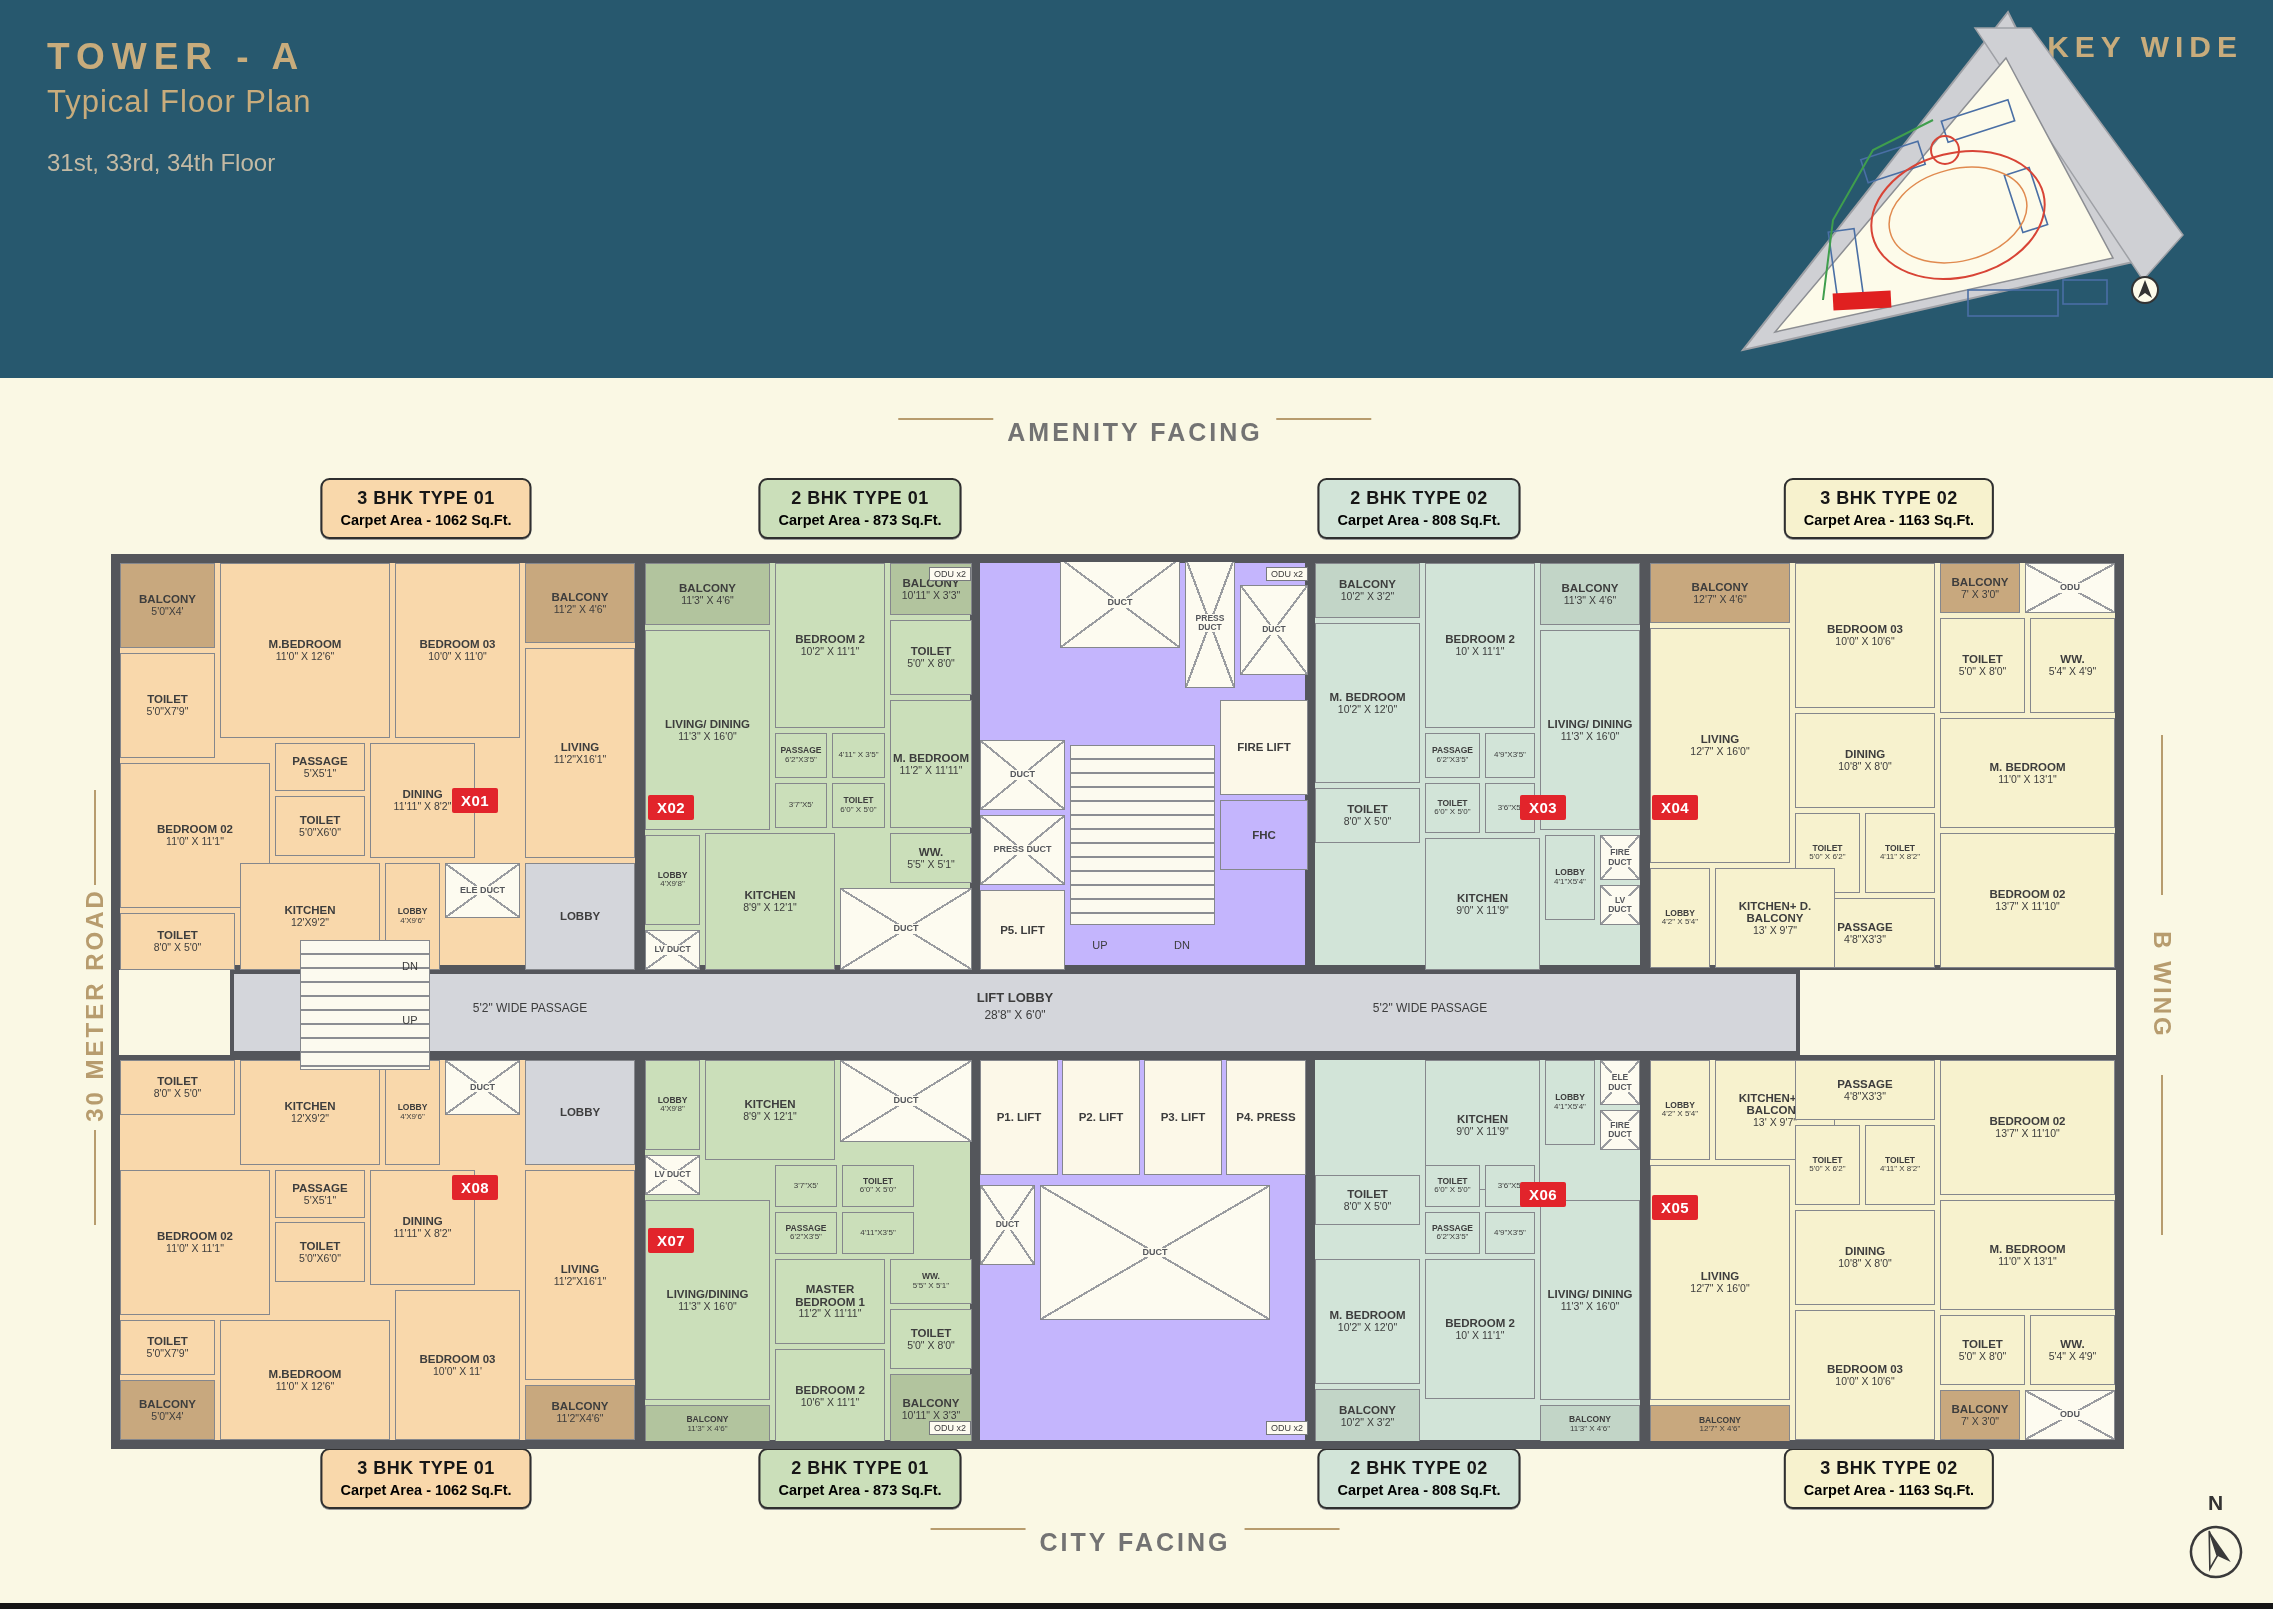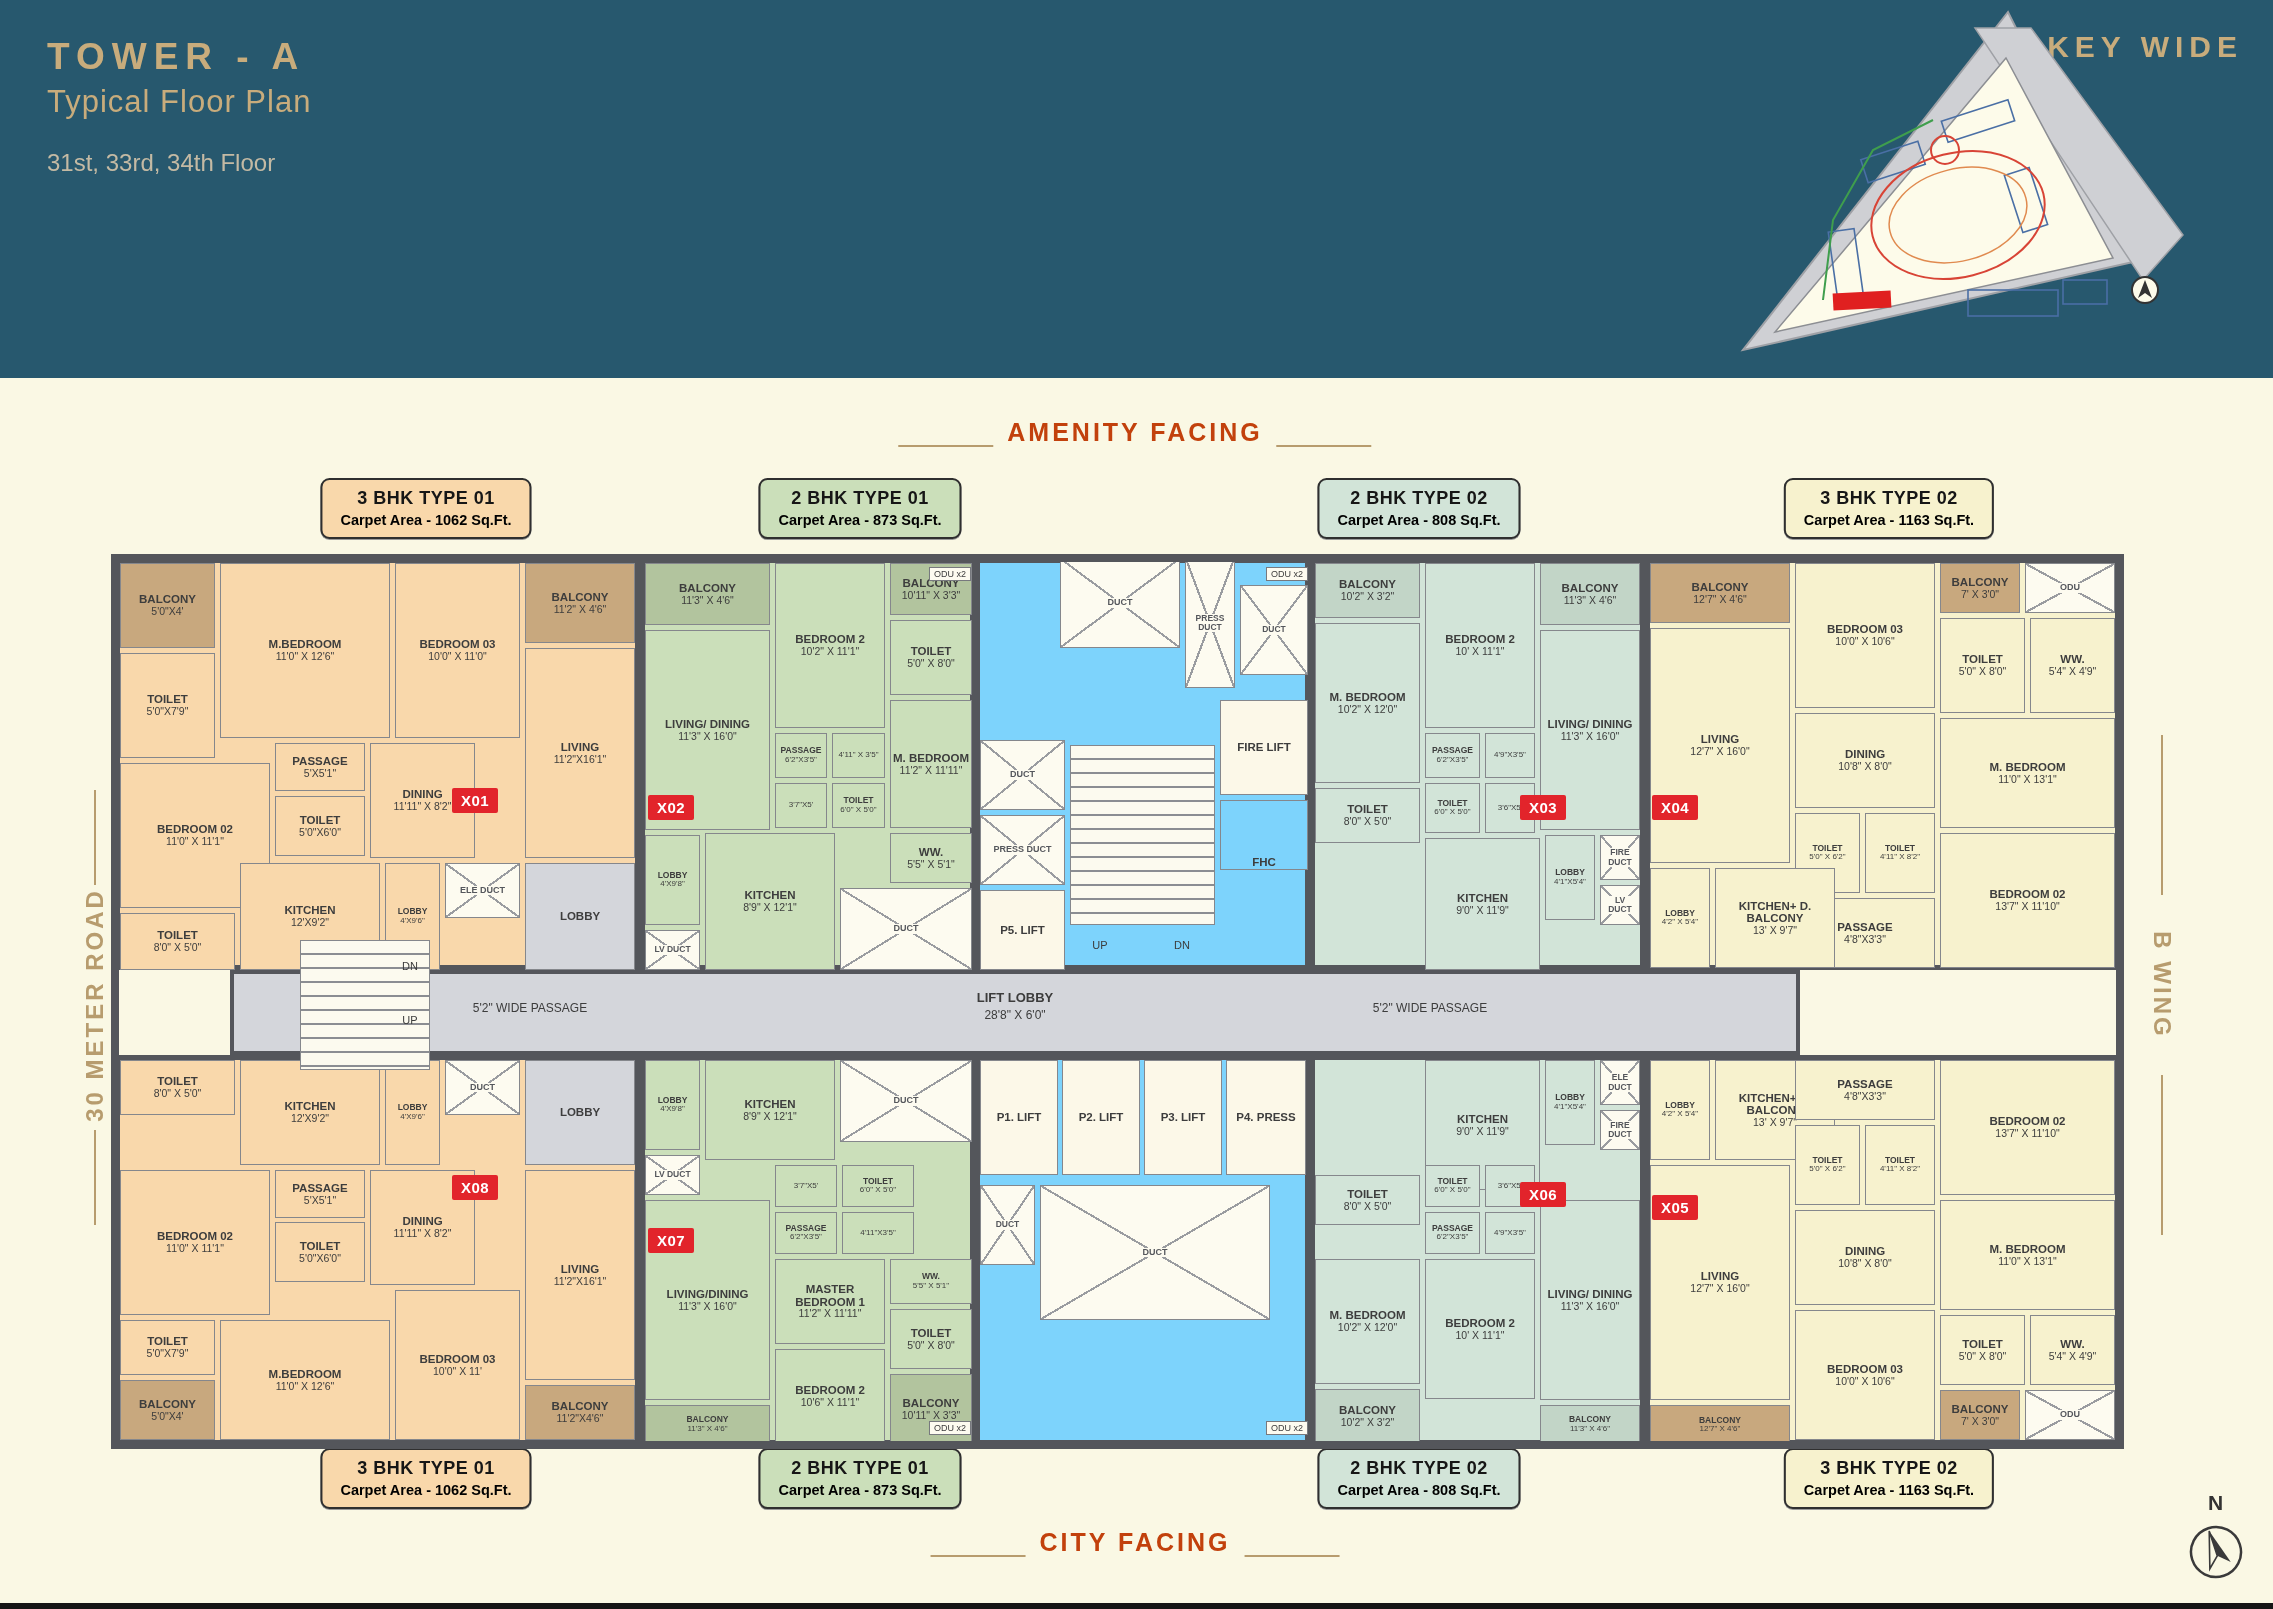--- a/index.html
+++ b/index.html
@@ -5,40 +5,40 @@
   html,body{margin:0;padding:0;background:#FAF8E4;font-family:"Liberation Sans",sans-serif;}
   #stage{position:relative;width:2273px;height:1609px;background:#FAF8E4;overflow:hidden;}
   
   #header{position:absolute;left:0;top:0;width:2273px;height:378px;background:#27586E;}
   #title{position:absolute;left:47px;top:36px;font-size:37px;font-weight:700;letter-spacing:7px;color:#C8AC7C;}
   #subtitle{position:absolute;left:47px;top:84px;font-size:31px;font-weight:400;letter-spacing:1px;color:#C8AC7C;}
   #floors{position:absolute;left:47px;top:146px;font-size:24px;line-height:1.45;color:#C4BAA4;}
   #keyplan-label{position:absolute;right:30px;top:30px;font-size:30px;font-weight:700;letter-spacing:6px;color:#C8AC7C;}
   #keyplan-svg{position:absolute;right:0;top:0;}
   
-  .facing{position:absolute;display:flex;align-items:flex-end;gap:14px;color:#c2410c;font-size:25px;font-weight:700;letter-spacing:3px;transform:translateX(-50%);}
+  .facing{position:absolute;display:flex;align-items:flex-start;gap:14px;color:#737373;font-size:25px;font-weight:700;letter-spacing:3px;transform:translateX(-50%);}
   .facing::before,.facing::after{content:"";display:block;width:95px;height:2px;background:#B79C6E;}
   
   .vside{position:absolute;color:#B79C6E;font-size:24px;font-weight:700;letter-spacing:3px;white-space:nowrap;}
   .vline{position:absolute;width:2px;background:#B79C6E;}
   
   .card{position:absolute;transform:translateX(-50%);border:2px solid #2F2F2F;border-radius:9px;padding:8px 18px 9px;text-align:center;box-shadow:0 1px 0 #999;}
   .card .t{font-size:18px;font-weight:700;color:#161616;letter-spacing:.5px;}
   .card .a{font-size:14.5px;font-weight:600;color:#000000;margin-top:3px;}
   
   .zone{position:absolute;border:5px solid #54565B;box-sizing:border-box;}
   #outerwall{position:absolute;left:111px;top:554px;width:2013px;height:895px;border:8px solid #54565B;box-sizing:border-box;pointer-events:none;z-index:40;}
   #corridor{position:absolute;left:230px;top:970px;width:1570px;height:85px;background:#D4D6DB;border:4px solid #54565B;box-sizing:border-box;z-index:5;}
   .room{position:absolute;border:1.5px solid #85878C;box-sizing:border-box;display:flex;flex-direction:column;align-items:center;justify-content:center;text-align:center;overflow:hidden;z-index:10;}
   .room .n{font-size:11.5px;font-weight:700;color:#3D3D3D;line-height:1.1;}
   .room .d{font-size:10.5px;font-weight:400;color:#3D3D3D;line-height:1.1;}
   .room.sm .n{font-size:8.5px;} .room.sm .d{font-size:8px;}
   .c-peach{background:#F9D8AB;} .c-green{background:#CBDFBA;} .c-teal{background:#D2E4D8;} .c-yellow{background:#F7F2CE;}
   .c-bal{background:#C8A87E;} .c-balg{background:#B2C49E;} .c-bteal{background:#C2D5C7;}
-  .c-gray{background:#D4D6DB;} .c-white{background:#7dd3fc;justify-content:flex-end;} .c-lift{background:#FCF8E8;}
+  .c-gray{background:#D4D6DB;} .c-white{background:#c4b5fd;} .c-lift{background:#FCF8E8;}
   .c-duct{background:#FDFBF0;
     background-image:linear-gradient(to top right,transparent calc(50% - 1px),#9A9CA0 calc(50% - 1px),#9A9CA0 calc(50% + 1px),transparent calc(50% + 1px)),
                      linear-gradient(to bottom right,transparent calc(50% - 1px),#9A9CA0 calc(50% - 1px),#9A9CA0 calc(50% + 1px),transparent calc(50% + 1px));}
   .c-duct .n{font-size:9px;color:#55575C;background:#FDFBF0;padding:0 2px;}
   .c-stair{background:repeating-linear-gradient(180deg,#FCFAEF 0 12px,#8B8D92 12px 14px);}
   .badge{position:absolute;background:#E2242B;color:#fff;font-size:15px;font-weight:700;padding:4px 9px;border-radius:2px;z-index:30;letter-spacing:.5px;}
   .ptext{position:absolute;color:#3C3C3C;white-space:nowrap;transform:translate(-50%,-50%);z-index:25;}
   .chip{background:#FDFBF0;border:1px solid #77797E;padding:1px 4px;}
   #north{position:absolute;left:2180px;top:1488px;z-index:50;}
   #bottombar{position:absolute;left:0;top:1603px;width:2273px;height:6px;background:#151515;}

